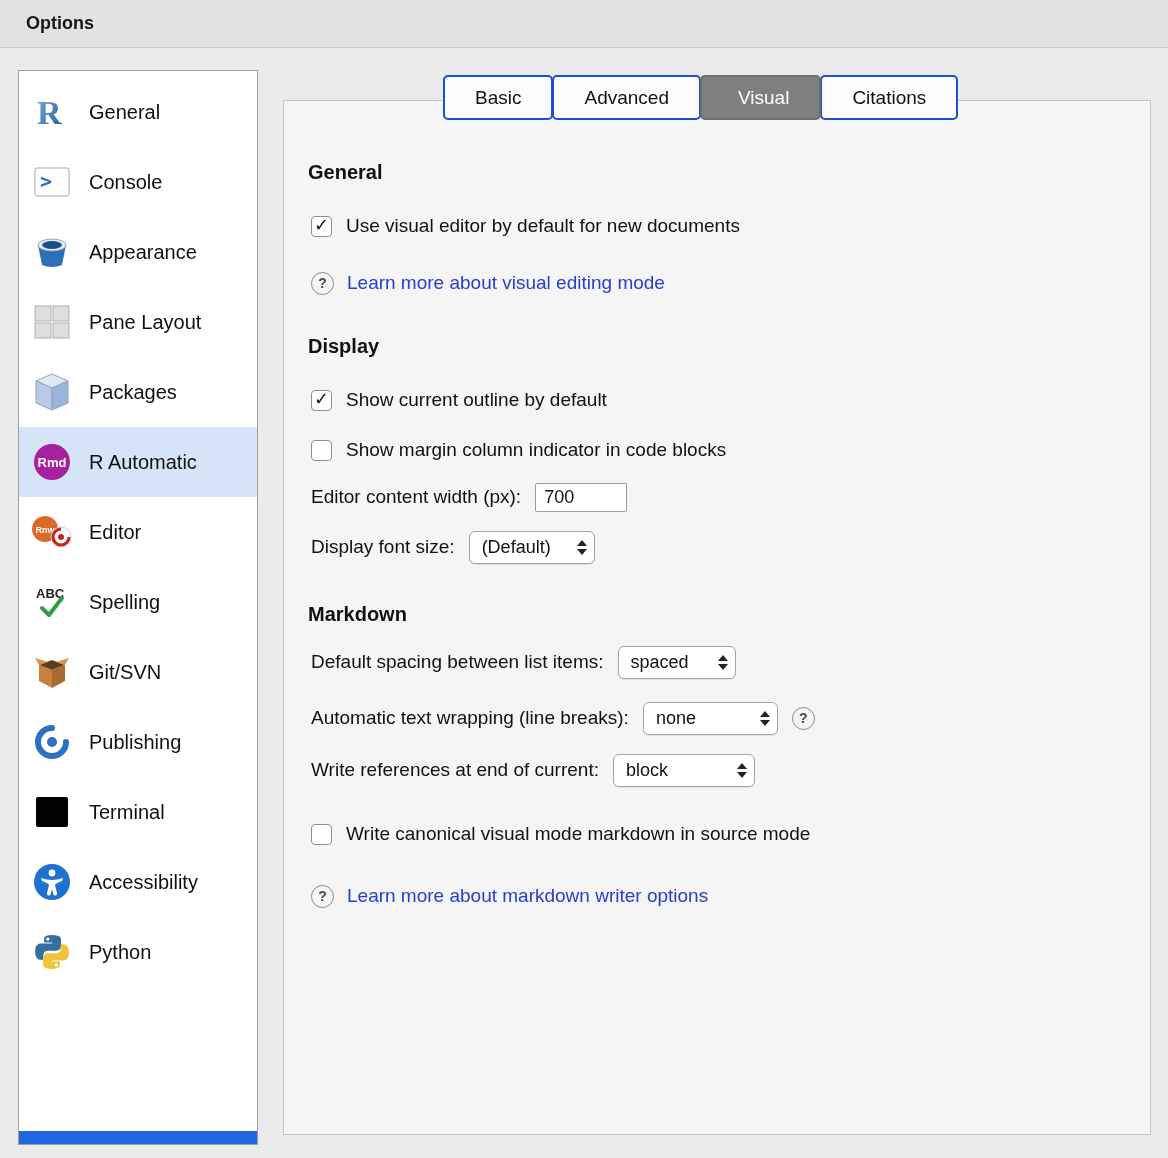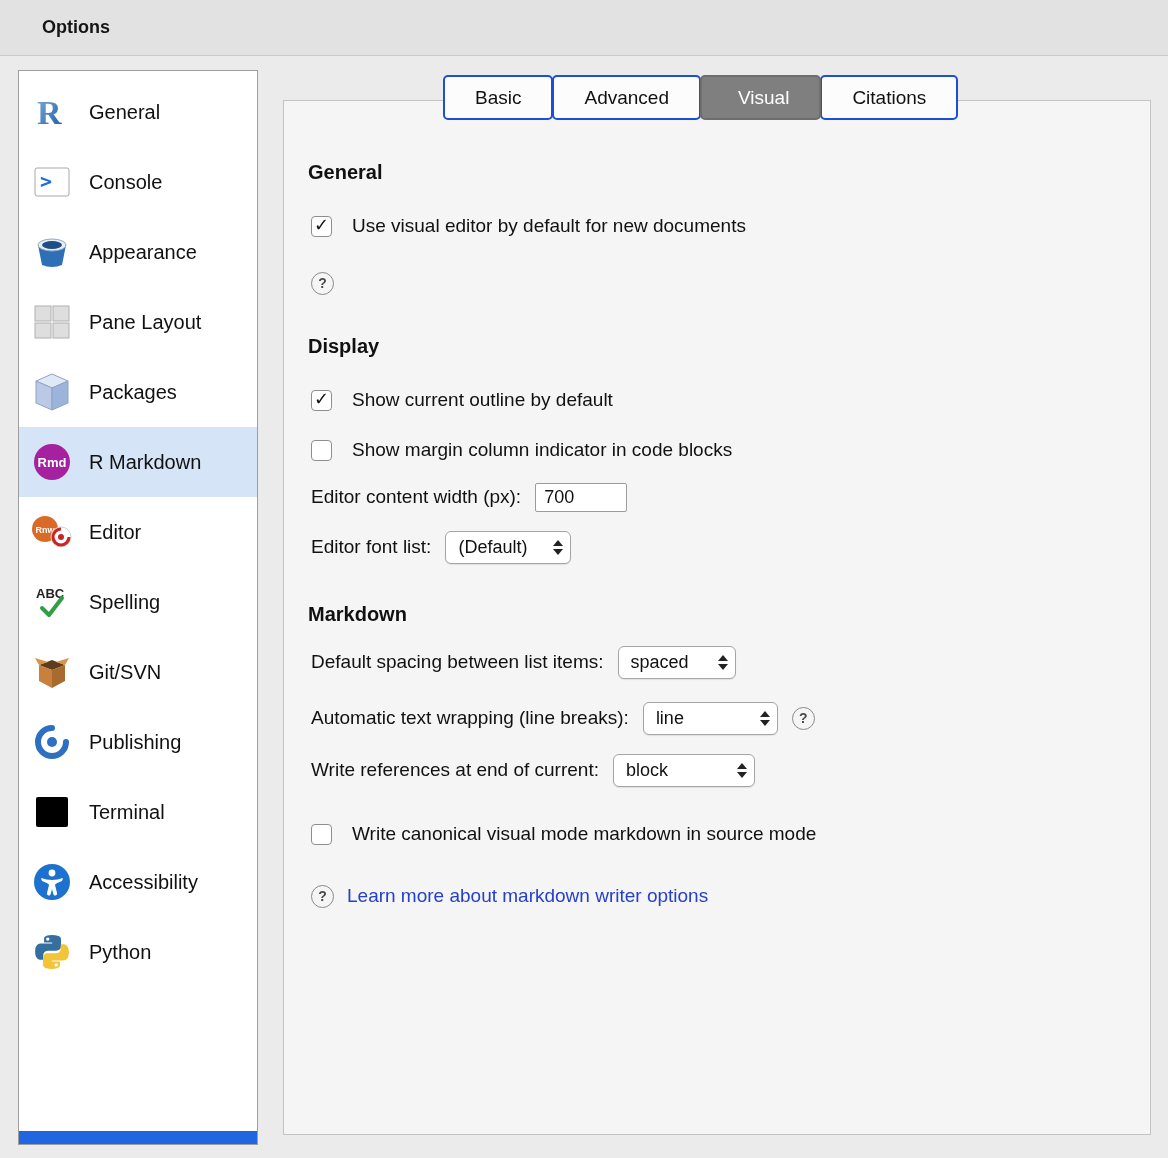--- a/index.html
+++ b/index.html
@@ -3,22 +3,22 @@
 <meta charset="utf-8">
 <style>
   * { box-sizing: border-box; margin: 0; padding: 0; }
   html,body { width:1168px; height:1158px; }
   body {
     font-family: "Liberation Sans", "DejaVu Sans", sans-serif;
     background:#ebebeb; position:relative; overflow:hidden; color:#111;
   }
   
   .titlebar{
-    height:56px; background:#e2e2e2; border-bottom:1px solid #c9c9c9;
-    display:flex; align-items:center; padding-left:42px;
+    height:48px; background:#e2e2e2; border-bottom:1px solid #c9c9c9;
+    display:flex; align-items:center; padding-left:26px;
   }
   .titlebar .title{ font-size:18px; font-weight:600; color:#151515; }
 
   
   .sidebar{
     position:absolute; left:18px; top:70px; width:240px; height:1075px;
     background:#fff; border:1px solid #9e9e9e; padding-top:6px; overflow:hidden;
   }
   .side-item{ height:70px; display:flex; align-items:center; cursor:pointer; }
   .side-item.selected{ background:#d5e4f6; }
@@ -40,21 +40,21 @@
 
   
   .panel{
     position:absolute; left:283px; top:100px; width:868px; height:1035px;
     background:#f5f5f5; border:1px solid #c4c4c4;
   }
   .row{ position:absolute; left:27px; display:flex; align-items:center; height:34px; }
   .row.heading{ left:24px; }
   .h{ font-size:20px; font-weight:700; color:#111; }
   .lbl{ font-size:19px; color:#111; }
-  .gap10{ gap:20px; } .gap13{ gap:13px; } .gap14{ gap:14px; }
+  .gap10{ gap:14px; } .gap13{ gap:13px; } .gap14{ gap:14px; }
 
   
   .cb{
     width:21px; height:21px; border:1.5px solid #8e8e8e; border-radius:4px;
     background:#fff; display:inline-flex; align-items:center; justify-content:center;
     flex:none; cursor:pointer; position:relative;
   }
   .cb.checked::after{
     content:"\2713"; font-size:18px; font-weight:700; color:#111; line-height:1;
     position:relative; top:-1px;
@@ -162,21 +162,21 @@
     <span class="side-label">Packages</span>
   </div>
 
   <div class="side-item selected">
     <span class="side-icon">
       <svg width="38" height="38" viewBox="0 0 38 38">
           <circle cx="19" cy="19" r="18" fill="#a521a0"></circle>
           <text x="19" y="24" text-anchor="middle" font-size="13" font-weight="bold" fill="#fff" font-family="Liberation Sans, sans-serif">Rmd</text>
         </svg>
     </span>
-    <span class="side-label">R Markdown</span>
+    <span class="side-label">R Automatic</span>
   </div>
 
   <div class="side-item">
     <span class="side-icon">
       <svg width="42" height="36" viewBox="0 0 42 36">
           <circle cx="14" cy="15" r="13" fill="#d96a28"></circle>
           <text x="14" y="19" text-anchor="middle" font-size="9" font-weight="bold" fill="#fff" font-family="Liberation Sans, sans-serif">Rnw</text>
           <circle cx="30" cy="23" r="10" fill="#fff" stroke="#d0d0d0"></circle>
           <path d="M30 15 a8 8 0 1 0 8 8" fill="none" stroke="#cc2222" stroke-width="3"></path>
           <circle cx="30" cy="23" r="3" fill="#cc2222"></circle>
@@ -266,20 +266,21 @@
     <span class="h">General</span>
   </div>
 
   <div class="row gap10" style="top:108px">
     <span class="cb checked"></span>
     <span class="lbl">Use visual editor by default for new documents</span>
   </div>
 
   <div class="row gap13" style="top:165px">
     <span class="help">?</span>
+    <span class="link">Learn more about visual editing mode</span>
   </div>
 
   <div class="row heading" style="top:228px">
     <span class="h">Display</span>
   </div>
 
   <div class="row gap10" style="top:282px">
     <span class="cb checked"></span>
     <span class="lbl">Show current outline by default</span>
   </div>
@@ -288,21 +289,21 @@
     <span class="cb"></span>
     <span class="lbl">Show margin column indicator in code blocks</span>
   </div>
 
   <div class="row gap14" style="top:379px">
     <span class="lbl">Editor content width (px):</span>
     <input class="txt" value="700" style="">
   </div>
 
   <div class="row gap14" style="top:429px">
-    <span class="lbl">Editor font list:</span>
+    <span class="lbl">Display font size:</span>
     <div class="dropdown dd-default">
       <span>(Default)</span>
       <span class="spin">
           <i class="up"></i>
           <i class="down"></i>
         </span>
     </div>
   </div>
 
   <div class="row heading" style="top:496px">
@@ -316,21 +317,21 @@
       <span class="spin">
           <i class="up"></i>
           <i class="down"></i>
         </span>
     </div>
   </div>
 
   <div class="row gap14" style="top:600px">
     <span class="lbl">Automatic text wrapping (line breaks):</span>
     <div class="dropdown dd-none">
-      <span>line</span>
+      <span>none</span>
       <span class="spin">
           <i class="up"></i>
           <i class="down"></i>
         </span>
     </div>
     <span class="help">?</span>
   </div>
 
   <div class="row gap14" style="top:652px">
     <span class="lbl">Write references at end of current:</span>

